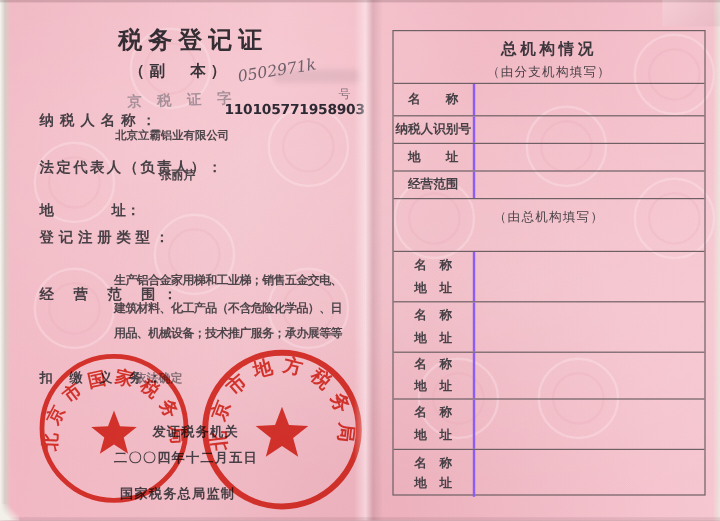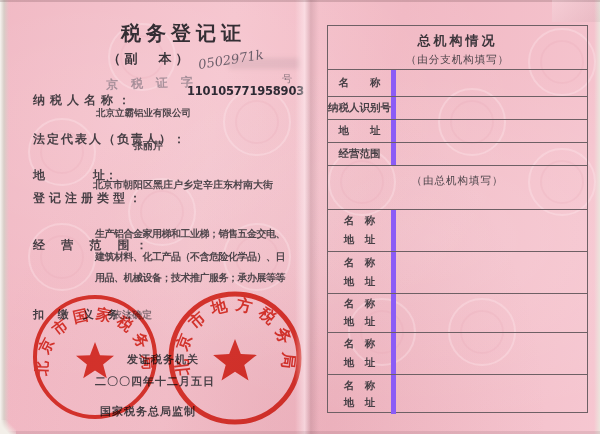--- a/index.html
+++ b/index.html
@@ -28,36 +28,36 @@
     background:linear-gradient(135deg,rgba(255,255,255,.35),rgba(60,40,45,.10));opacity:.6;}
   .crease{position:absolute;left:295px;top:0;width:24px;height:100%;
     background:linear-gradient(90deg,rgba(255,255,255,0) 0%,rgba(255,240,244,.55) 40%,rgba(110,70,80,.16) 66%,rgba(255,255,255,0) 100%);}
   .wm{position:absolute;width:64px;height:64px;border-radius:50%;
     border:2px solid rgba(255,238,242,.55);opacity:.55;}
   .wm::after{content:"";position:absolute;inset:10px;border-radius:50%;
     border:2px solid rgba(228,164,178,.35);}
   .smudge{position:absolute;background:rgba(140,120,132,.16);filter:blur(2px);border-radius:4px;}
 
   .t{position:absolute;color:#453e44;white-space:nowrap;}
-  .title{font-size:20px;font-weight:bold;letter-spacing:5px;color:#342e34;left:56px;top:20px;width:190px;text-align:right;}
+  .title{font-size:20px;font-weight:bold;letter-spacing:5px;color:#342e34;left:66px;top:20px;width:190px;text-align:center;}
   .subtitle{font-size:13px;font-weight:bold;letter-spacing:4px;color:#3a343a;left:55px;top:50px;width:190px;text-align:center;}
   .hand{left:198px;top:52px;font-style:italic;font-size:13px;color:#6d5f6b;transform:rotate(-9deg);font-family:"DejaVu Serif",serif;}
   .docprefix{left:106px;top:75px;font-size:12px;letter-spacing:13px;color:#94828d;opacity:.8;transform:rotate(-2deg);font-weight:bold;}
   .docsuffix{left:282px;top:72px;font-size:10px;color:#6a5d66;opacity:.8;}
   .docno{left:187px;top:84px;font-size:11.5px;font-weight:bold;letter-spacing:-0.2px;color:#2e2a34;font-family:"DejaVu Sans","Liberation Sans",sans-serif;}
   .lbl{font-size:12px;font-weight:bold;color:#473f45;}
   .val{font-weight:bold;color:#4f464c;}
 
   #table{position:absolute;left:327px;top:25px;width:261px;height:388px;
     border:1px solid #6e6065;box-sizing:border-box;}
   .thead{position:absolute;left:0;width:100%;text-align:center;box-sizing:border-box;color:#3d363c;}
   .thead .h1{font-size:13px;font-weight:bold;letter-spacing:3px;}
   .thead .h2{font-size:10.5px;margin-top:3px;letter-spacing:1px;color:#4a4248;}
   .trow{position:absolute;left:0;width:100%;border-top:1px solid #6e6065;display:flex;box-sizing:border-box;}
-  .tlabel{width:68px;border-right:5px solid #8b5cf6;display:flex;align-items:center;justify-content:center;
+  .tlabel{width:68px;border-right:2px solid #8b5cf6;display:flex;align-items:center;justify-content:center;
     font-size:10.5px;font-weight:bold;color:#474046;box-sizing:border-box;}
   .tlabel.branch{flex-direction:column;justify-content:space-evenly;align-items:center;}
   .tvalue{flex:1;}
   .stamp{position:absolute;opacity:.93;mix-blend-mode:multiply;}
 </style>
 </head>
 <body>
 
 <div id="scan">
   <div class="paper"></div>
@@ -83,21 +83,20 @@
   <div class="t docsuffix">号</div>
   <div class="t docno">110105771958903</div>
 
   <div class="t lbl" style="left:33px;top:92px;letter-spacing:5px">纳税人名称：</div>
   <div class="t val" style="left:96px;top:107px;font-size:9.5px">北京立霸铝业有限公司</div>
 
   <div class="t lbl" style="left:33px;top:131px;letter-spacing:2px">法定代表人（负责人）：</div>
   <div class="t val" style="left:133px;top:139px;font-size:10px">张丽芹</div>
 
   <div class="t lbl" style="left:33px;top:167px">地　　　　址：</div>
-  <div class="t val" style="left:93px;top:178px;font-size:10px">北京市朝阳区黑庄户乡定辛庄东村南大街</div>
 
   <div class="t lbl" style="left:33px;top:190px;letter-spacing:4px">登记注册类型：</div>
 
   <div class="t lbl" style="left:33px;top:237px;letter-spacing:6px">经 营 范 围：</div>
   <div class="t val" style="left:95px;top:227px;font-size:10px;letter-spacing:-0.5px">生产铝合金家用梯和工业梯；销售五金交电、</div>
   <div class="t val" style="left:95px;top:250px;font-size:10px;letter-spacing:-0.5px">建筑材料、化工产品（不含危险化学品）、日</div>
   <div class="t val" style="left:95px;top:271px;font-size:10px;letter-spacing:-0.5px">用品、机械设备；技术推广服务；承办展等等</div>
 
 
   <div class="t lbl" style="left:33px;top:307px;font-size:11px;letter-spacing:5px">扣 缴 义 务：</div>

